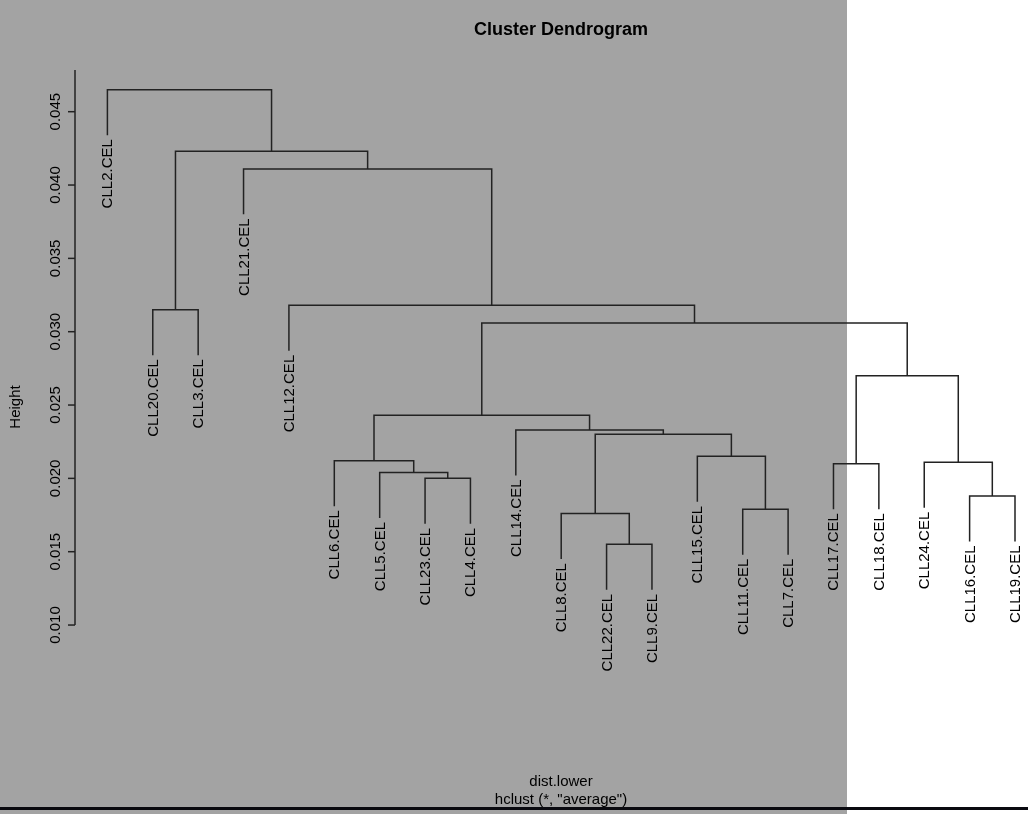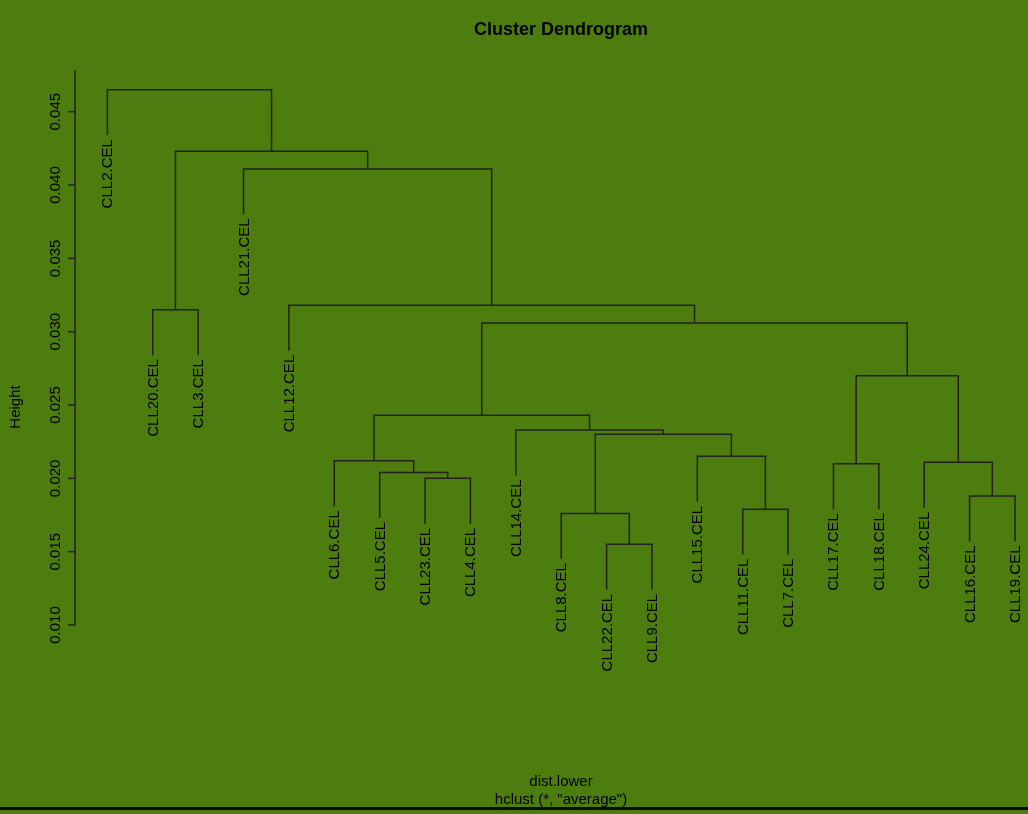--- a/index.html
+++ b/index.html
@@ -6,23 +6,23 @@
     margin: 0;
     padding: 0;
     background: #ffffff;
     width: 1028px;
     height: 814px;
     overflow: hidden;
     font-family: "Liberation Sans", sans-serif;
   }
   #plot-wrap {
     position: relative;
-    width: 1028px;
+    width: 847px;
     height: 814px;
-    background: #4d7c0f;
+    background: #a3a3a3;
   }
   svg text {
     fill: #000000;
     font-family: "Liberation Sans", sans-serif;
   }
   .title-text {
     font-size: 18px;
     font-weight: bold;
   }
   .caption-text, .axis-text, .ylab-text {

